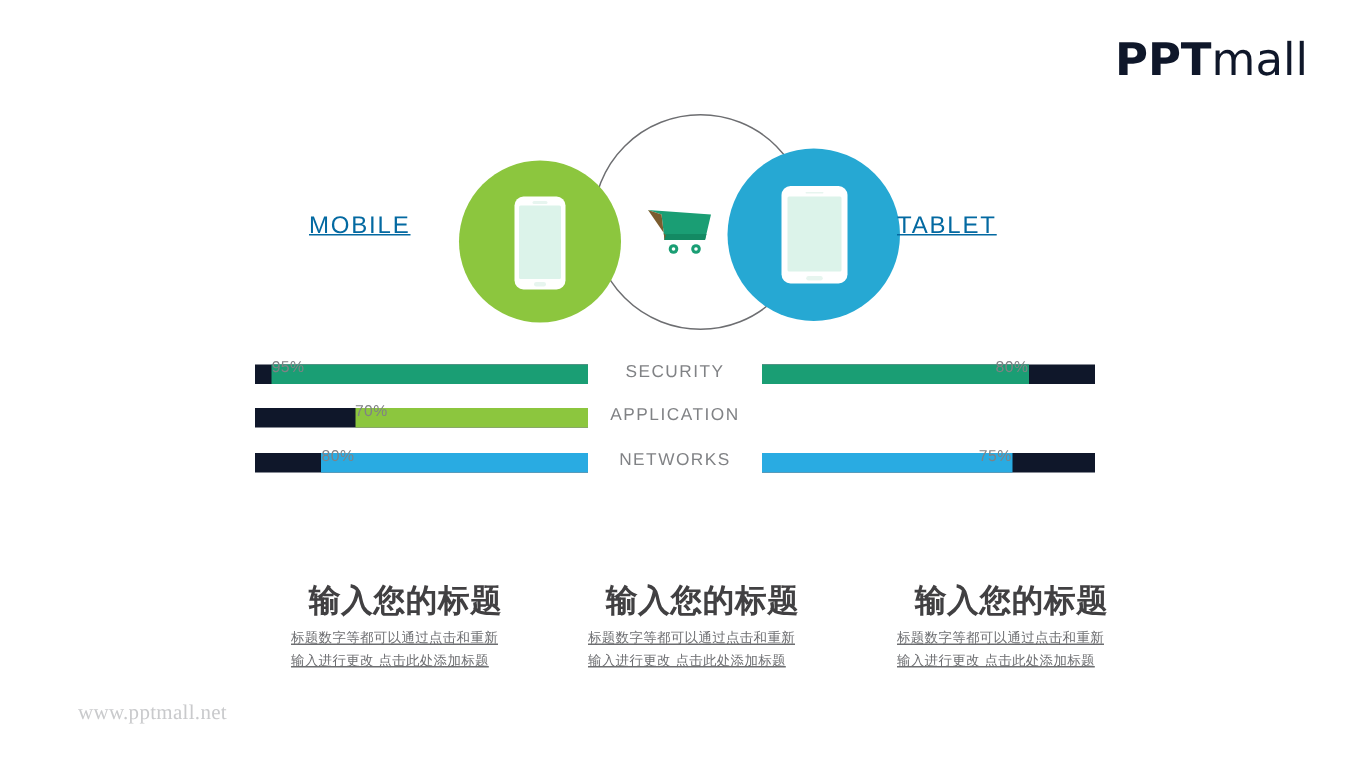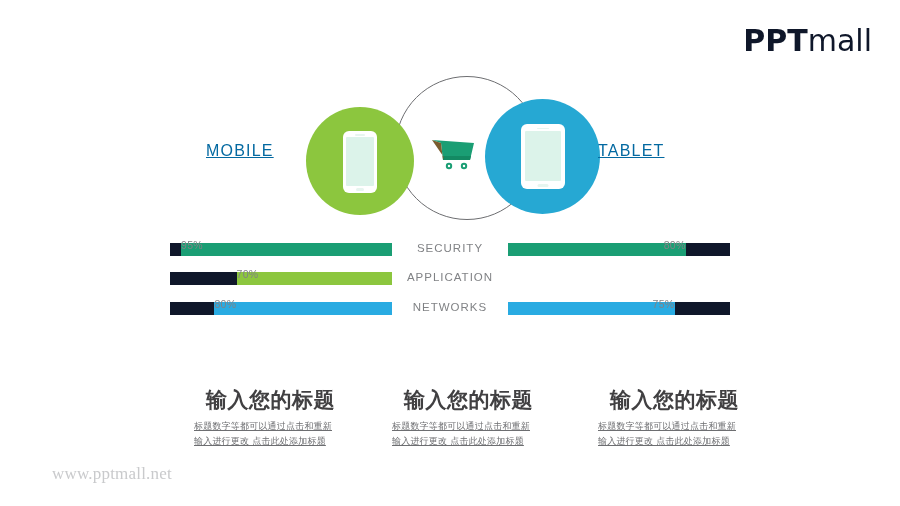--- a/index.html
+++ b/index.html
@@ -31,21 +31,21 @@
     user-select: none;
   }
   .brand-logo .ppt { font-weight: 700; }
   .brand-logo .mall { font-weight: 400; }
 
   
   .footer-url {
     position: absolute;
     left: 52px;
     bottom: 22px;
-    font-size: 17px;
+    font-size: 14px;
     color: #c9cacc;
     letter-spacing: 0.2px;
     font-family: "Liberation Serif", serif;
     text-align: center;
   }
 
   
   .venn {
     position: absolute;
     left: 0;

